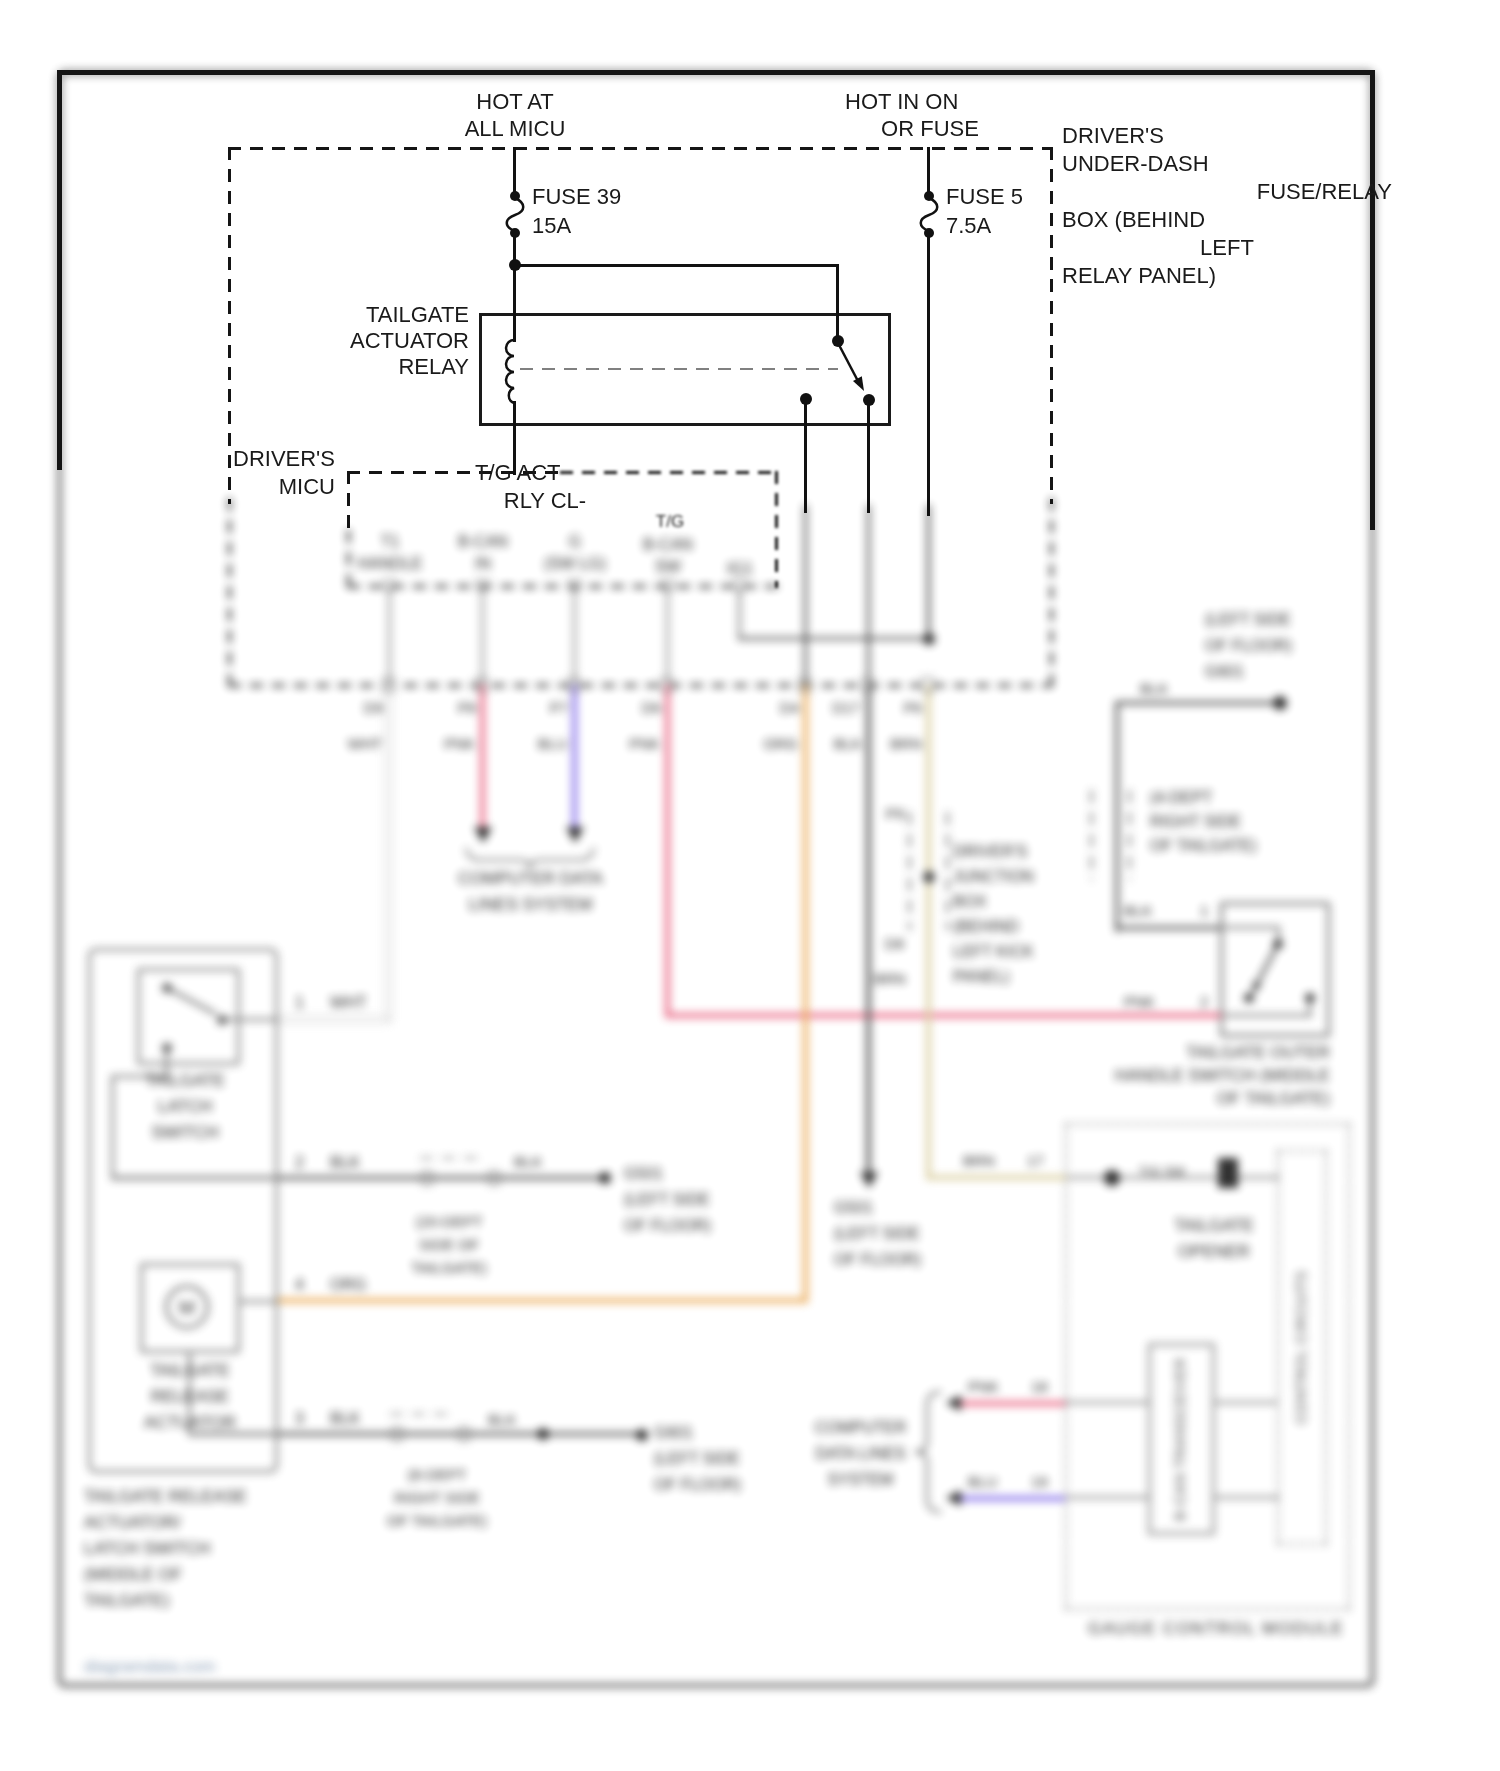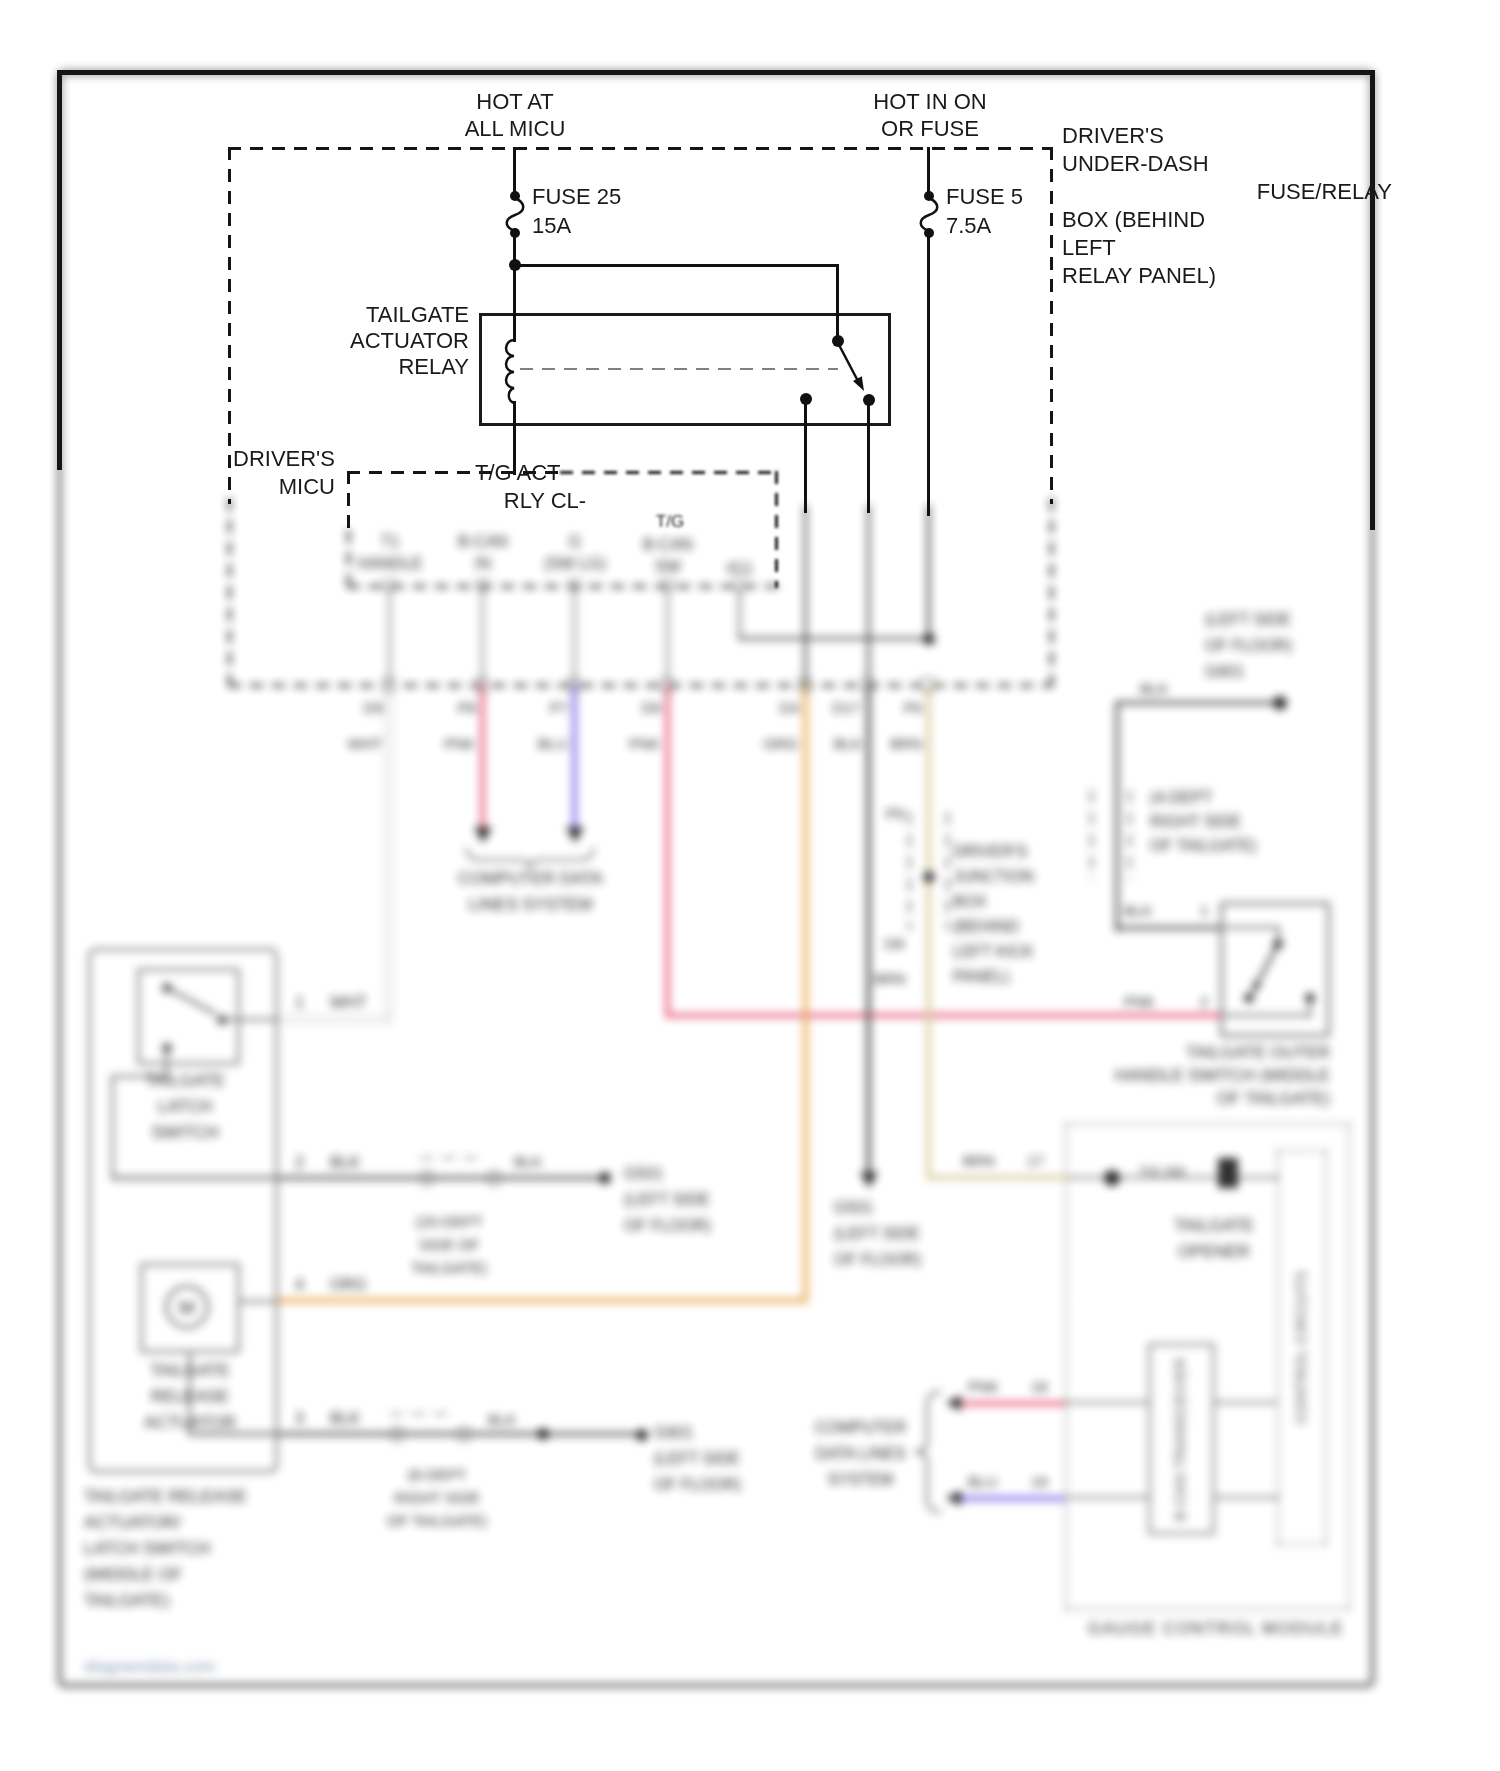--- a/index.html
+++ b/index.html
@@ -274,31 +274,31 @@
       <div class="dot" style="left: 510px; top: 191px; width: 10px; height: 10px; background: rgb(17, 17, 17);"></div>
       <div class="dot" style="left: 510px; top: 228px; width: 10px; height: 10px; background: rgb(17, 17, 17);"></div>
       <div class="dot" style="left: 509px; top: 259px; width: 12px; height: 12px; background: rgb(17, 17, 17);"></div>
       <div class="dot" style="left: 832px; top: 335px; width: 12px; height: 12px; background: rgb(17, 17, 17);"></div>
       <div class="dot" style="left: 800px; top: 393px; width: 12px; height: 12px; background: rgb(17, 17, 17);"></div>
       <div class="dot" style="left: 863px; top: 394px; width: 12px; height: 12px; background: rgb(17, 17, 17);"></div>
       <div class="dot" style="left: 924px; top: 191px; width: 10px; height: 10px; background: rgb(17, 17, 17);"></div>
       <div class="dot" style="left: 924px; top: 228px; width: 10px; height: 10px; background: rgb(17, 17, 17);"></div>
       <div class="txt" style="left: 430px; top: 90px; width: 170px; font-size: 22px; text-align: center;">HOT AT</div>
       <div class="txt" style="left: 430px; top: 117px; width: 170px; font-size: 22px; text-align: center;">ALL MICU</div>
-      <div class="txt" style="left: 845px; top: 90px; width: 170px; font-size: 22px; text-align: center;">HOT IN ON</div>
+      <div class="txt" style="left: 845px; top: 90px; width: 170px; font-size: 22px; ">HOT IN ON</div>
       <div class="txt" style="left: 845px; top: 117px; width: 170px; font-size: 22px; text-align: center;">OR FUSE</div>
-      <div class="txt" style="left: 532px; top: 185px; width: 130px; font-size: 22px; text-align: left;">FUSE 25</div>
+      <div class="txt" style="left: 532px; top: 185px; width: 130px; font-size: 22px; text-align: left;">FUSE 39</div>
       <div class="txt" style="left: 532px; top: 214px; width: 130px; font-size: 22px; text-align: left;">15A</div>
       <div class="txt" style="left: 946px; top: 185px; width: 120px; font-size: 22px; text-align: left;">FUSE 5</div>
       <div class="txt" style="left: 946px; top: 214px; width: 120px; font-size: 22px; text-align: left;">7.5A</div>
       <div class="txt" style="left: 1062px; top: 124px; width: 330px; font-size: 22px; text-align: left;">DRIVER'S</div>
       <div class="txt" style="left: 1062px; top: 152px; width: 330px; font-size: 22px; text-align: left;">UNDER-DASH</div>
       <div class="txt" style="left: 1062px; top: 180px; width: 330px; font-size: 22px; text-align: right;">FUSE/RELAY</div>
       <div class="txt" style="left: 1062px; top: 208px; width: 330px; font-size: 22px; text-align: left;">BOX (BEHIND</div>
-      <div class="txt" style="left: 1062px; top: 236px; width: 330px; font-size: 22px; text-align: left;">LEFT</div>
+      <div class="txt" style="left: 1062px; top: 236px; width: 330px; font-size: 22px; text-align: center;">LEFT</div>
       <div class="txt" style="left: 1062px; top: 264px; width: 330px; font-size: 22px; text-align: left;">RELAY PANEL)</div>
       <div class="txt" style="left: 269px; top: 303px; width: 200px; font-size: 22px; text-align: right;">TAILGATE</div>
       <div class="txt" style="left: 269px; top: 329px; width: 200px; font-size: 22px; text-align: right;">ACTUATOR</div>
       <div class="txt" style="left: 269px; top: 355px; width: 200px; font-size: 22px; text-align: right;">RELAY</div>
       <div class="txt" style="left: 145px; top: 447px; width: 190px; font-size: 22px; text-align: right;">DRIVER'S</div>
       <div class="txt" style="left: 145px; top: 475px; width: 190px; font-size: 22px; text-align: right;">MICU</div>
       <div class="txt" style="left: 475px; top: 461px; width: 140px; font-size: 22px; text-align: left;">T/G ACT</div>
       <div class="txt" style="left: 475px; top: 489px; width: 140px; font-size: 22px; text-align: center;">RLY CL-</div>
     </div>
 </div>

